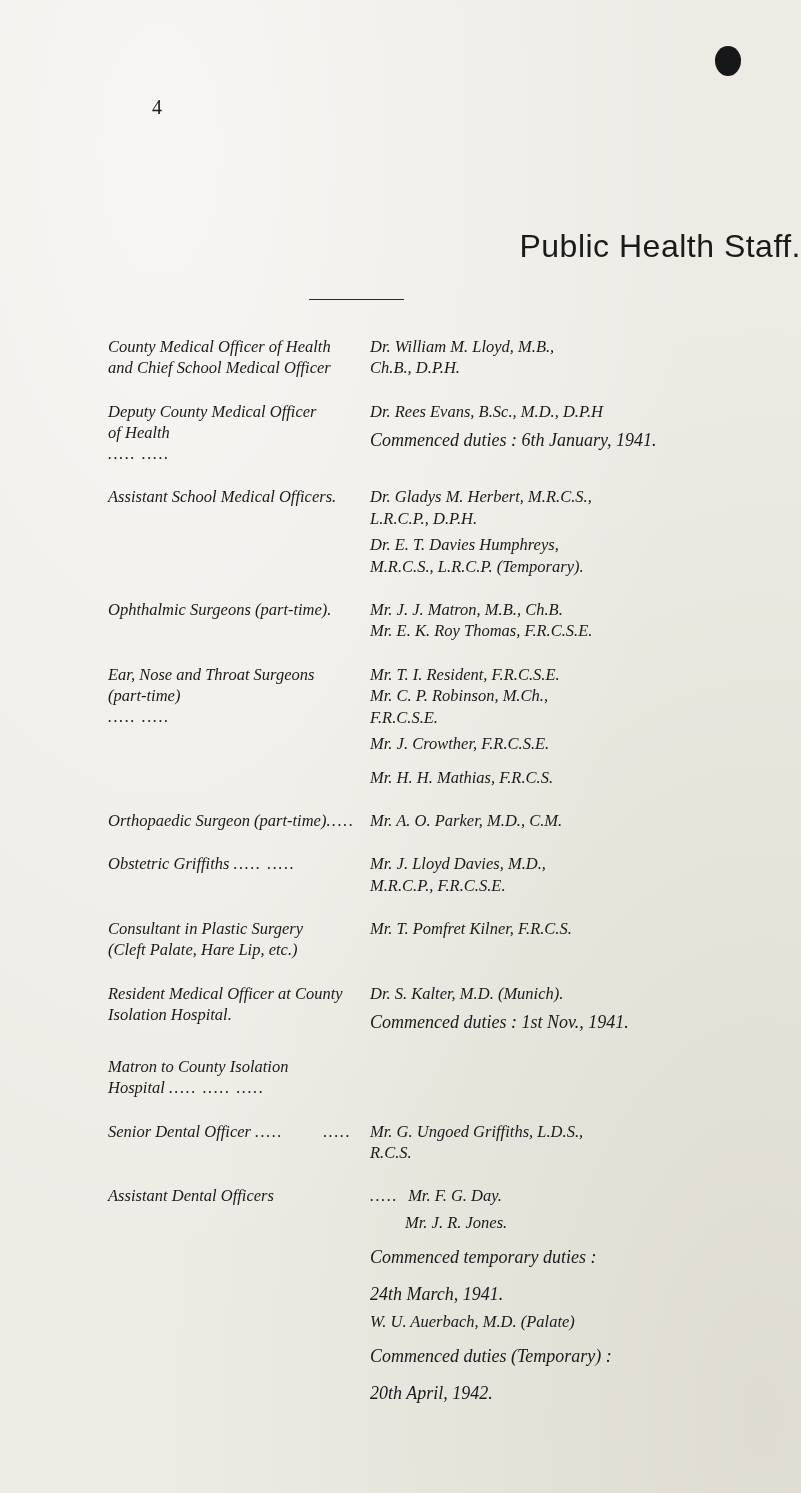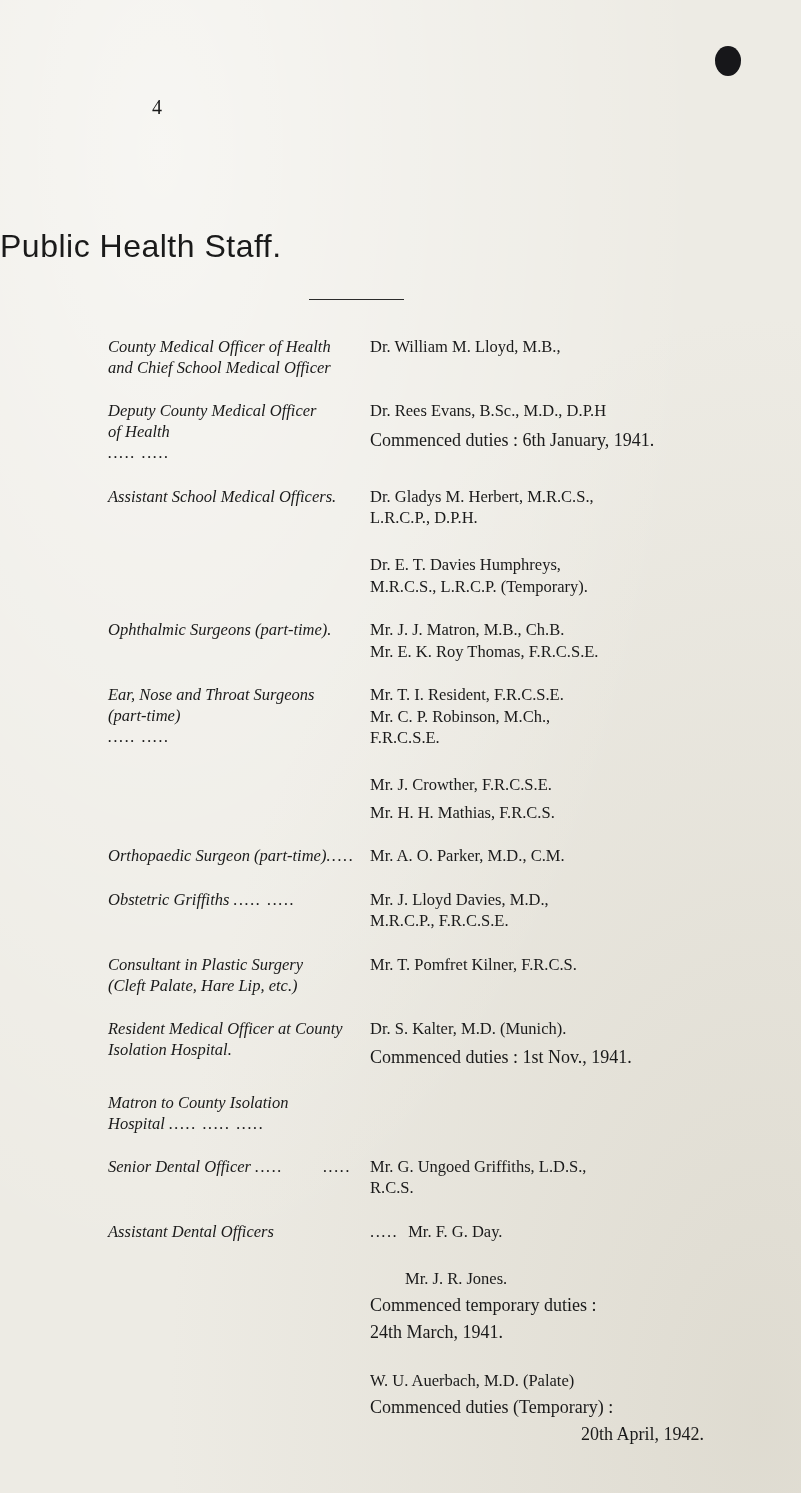--- a/index.html
+++ b/index.html
@@ -45,21 +45,21 @@
     left: 152px;
     top: 96px;
     font-size: 20px;
     font-family: "Liberation Serif", serif;
   }
   .doc-title {
     position: absolute;
     left: 0;
     right: 0;
     top: 228px;
-    text-align: left;
+    text-align: right;
     font-size: 32px;
     letter-spacing: 0.5px;
     font-family: "Liberation Sans", sans-serif;
     font-weight: 400;
   }
   .rule {
     position: absolute;
     left: 309px;
     top: 299px;
     width: 95px;
@@ -84,35 +84,36 @@
     font-style: italic;
     font-size: 16.5px;
     line-height: 1.28;
     text-align: left;
   }
   .col-right {
     width: 338px;
     box-sizing: border-box;
     font-size: 16.5px;
     line-height: 1.3;
+    font-style: italic;
   }
   .col-right .line { display: block; }
   .col-right .indent { display: block; padding-left: 17px; text-indent: -17px; }
   .note {
     font-size: 18px;
     line-height: 1.35;
     margin-top: 6px;
     display: block;
   }
-  .note.tight { margin-top: 3px; }
+  .note.tight { margin-top: 12px; }
   .gap-md { margin-bottom: 22px; }
   .dots { letter-spacing: 1.5px; }
   .blk { display: block; }
-  .mt6 { margin-top: 6px; }
-  .mt10 { margin-top: 26px; }
+  .mt6 { margin-top: 12px; }
+  .mt10 { margin-top: 5px; }
 </style>
 </head>
 <body>
 
 <div class="page">
   <div class="paper-tint"></div>
   <div class="punch-hole"></div>
 
   <div class="page-number">4</div>
 
@@ -121,20 +122,21 @@
 
   <div class="content">
 
     <div class="row gap-md">
       <div class="col-left">
         <span class="blk">County Medical Officer of Health</span>
         <span class="blk">and Chief School Medical Officer</span>
       </div>
       <div class="col-right">
         <span class="line">Dr. William M. Lloyd, M.B.,</span>
+        <span class="line">Ch.B., D.P.H.</span>
       </div>
     </div>
 
     <div class="row gap-md">
       <div class="col-left">
         <span class="blk">Deputy County Medical Officer</span>
         <span class="blk">of Health</span>
         <span class="blk dots">.....      .....</span>
       </div>
       <div class="col-right">
@@ -242,18 +244,18 @@
       <div class="col-left">
         <span class="blk"><span>Assistant Dental Officers</span></span>
       </div>
       <div class="col-right">
         <span class="line"><span class="dots" style="padding-right:10px">.....</span><span>Mr. F. G. Day.</span></span>
         <span class="line mt10" style="padding-left:35px">Mr. J. R. Jones.</span>
         <span class="note tight">Commenced temporary duties :</span>
         <span class="note tight" style="text-align:left; padding-right:4px">24th March, 1941.</span>
         <span class="line mt10">W. U. Auerbach, M.D. (Palate)</span>
         <span class="note tight">Commenced duties (Temporary) :</span>
-        <span class="note tight" style="text-align:right; padding-right:4px">20th April, 1942.</span>
+        <span class="note tight" style="text-align:left; padding-right:4px">20th April, 1942.</span>
       </div>
     </div>
 
   </div>
 </div>
 
 </body></html>

